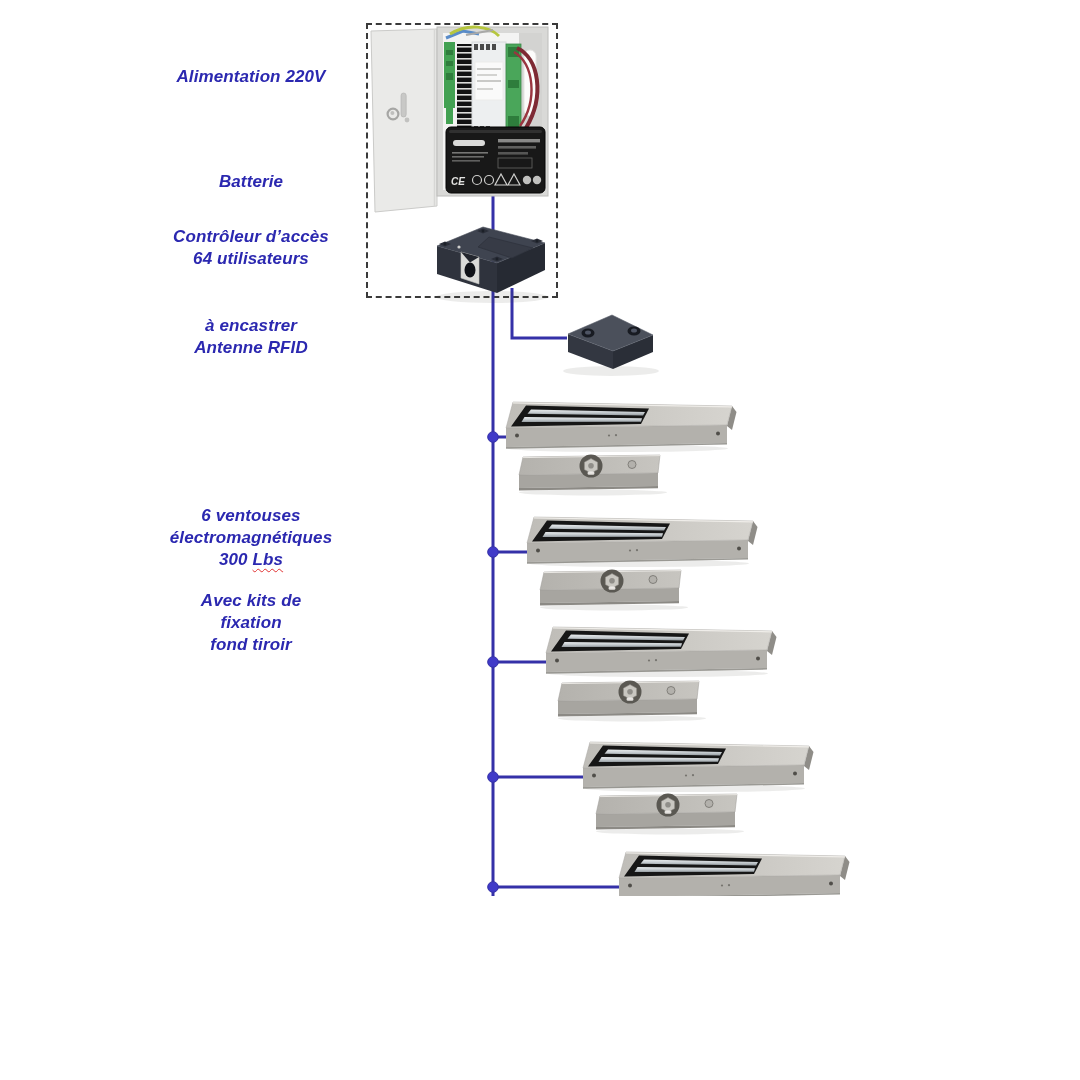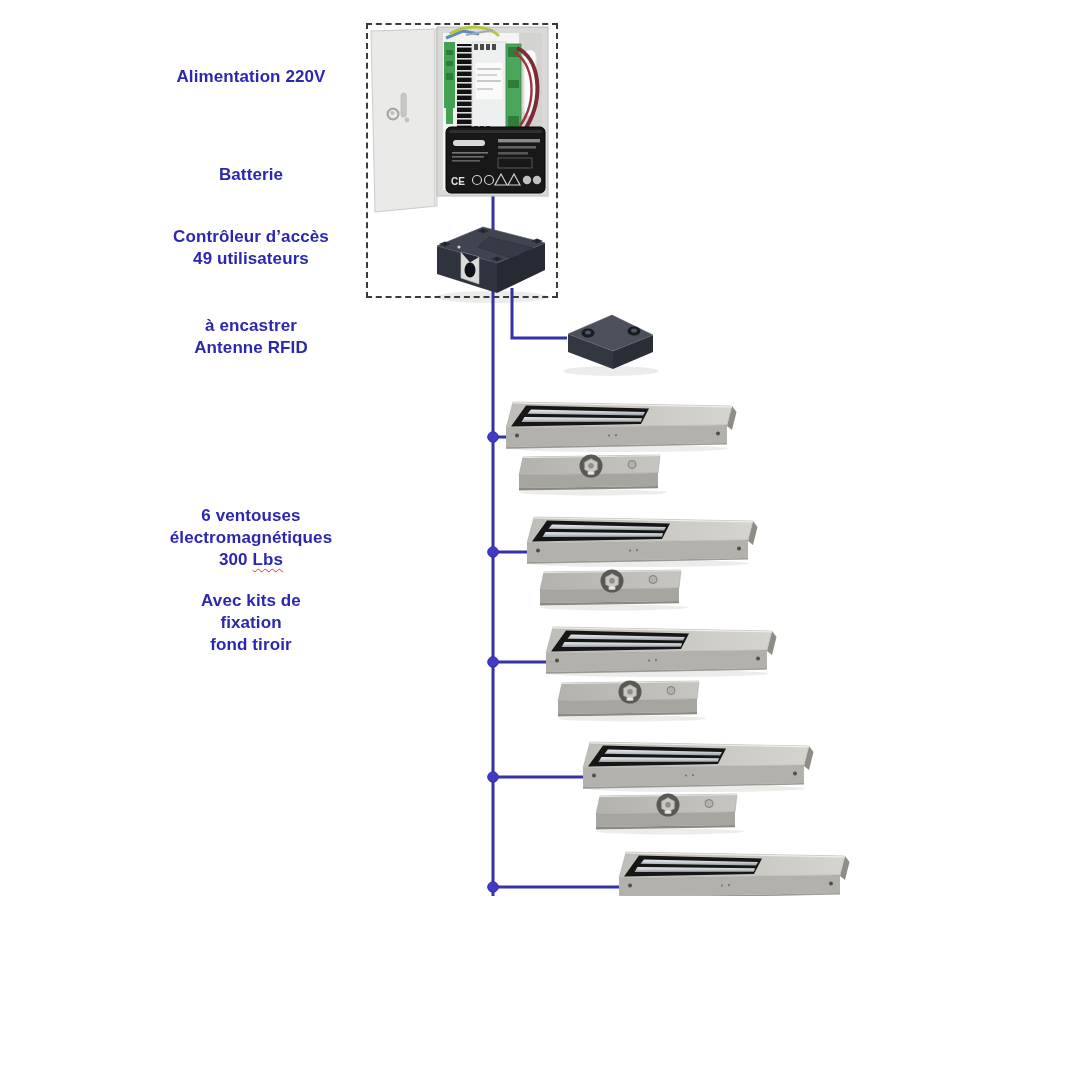--- a/index.html
+++ b/index.html
@@ -4,21 +4,21 @@
 <style>
   :root{
     --label-color:#2b28b0;
     --dash-color:#3a3a3a;
     --squiggle:#e03131;
     --bg:#ffffff;
   }
   html,body{margin:0;padding:0;background:var(--bg);}
   .stage{
     position:relative;width:1080px;height:896px;background:var(--bg);
-    font-family:"Liberation Sans","DejaVu Sans",sans-serif;overflow:hidden;
+    font-family:"Liberation Sans","DejaVu Sans",sans-serif;overflow:hidden;font-style:italic;
   }
   .lbl{
     position:absolute;left:141px;width:220px;text-align:center;
     color:var(--label-color);font-weight:bold;font-size:17px;line-height:22px;
     letter-spacing:0.1px;
   }
   .misspell{
     margin-left:5px;
     text-decoration-line:underline;
     text-decoration-style:wavy;
@@ -33,26 +33,26 @@
   svg.diagram{position:absolute;left:0;top:0;}
 </style>
 </head>
 <body>
 
 <div class="stage">
 
   <div class="lbl" style="top:66px">
     <div>Alimentation 220V</div>
   </div>
-  <div class="lbl" style="top:164px">
+  <div class="lbl" style="top:171px">
     <div>Batterie</div>
   </div>
   <div class="lbl" style="top:226px">
     <div>Contrôleur d’accès</div>
-    <div>49 utilisateurs</div>
+    <div>64 utilisateurs</div>
   </div>
   <div class="lbl" style="top:315px">
     <div>à encastrer</div>
     <div>Antenne RFID</div>
   </div>
   <div class="lbl" style="top:505px">
     <div>6 ventouses</div>
     <div>électromagnétiques</div>
     <div><span>300</span><span class="misspell">Lbs</span></div>
   </div>

